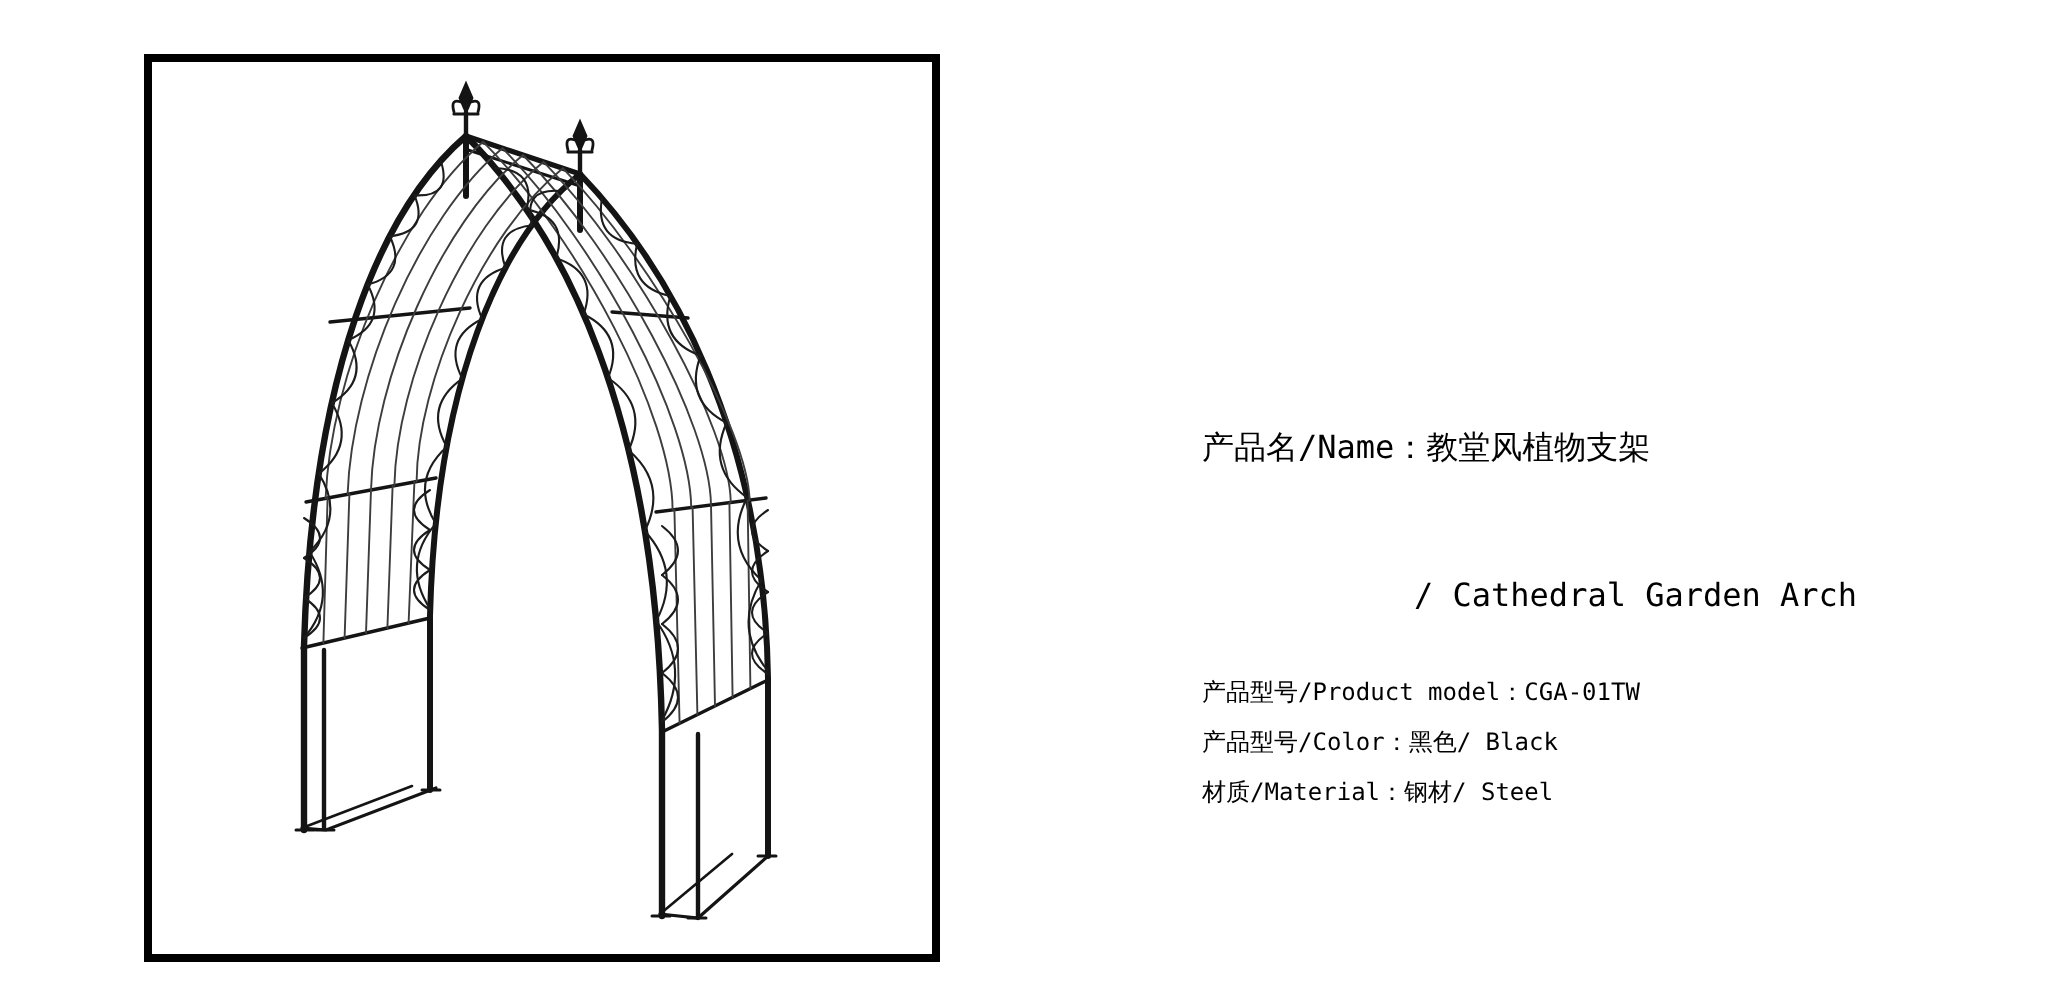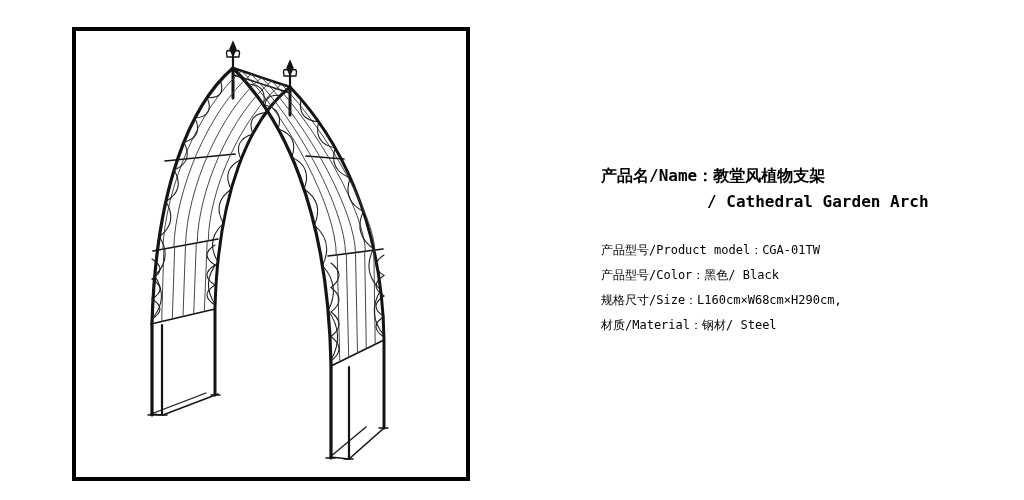--- a/index.html
+++ b/index.html
@@ -3,21 +3,21 @@
 <meta charset="utf-8">
 <style>
   html,body{margin:0;padding:0;}
   body{width:1024px;height:500px;background:#ffffff;}
   .page{position:relative;width:1024px;height:500px;background:#ffffff;overflow:hidden;
         font-family:"DejaVu Sans Mono","Liberation Mono",monospace;color:#000;}
   .image-box{position:absolute;left:72px;top:27px;width:398px;height:454px;
              border:4px solid #000;box-sizing:border-box;background:#fff;}
   .image-box svg{display:block;width:100%;height:100%;}
   .info{position:absolute;left:601px;top:163px;}
-  .t1,.t2{font-size:16px;font-weight:700;line-height:26px;white-space:pre;}
+  .t1,.t2{font-size:16px;font-weight:400;line-height:26px;white-space:pre;margin-top:48px;}
   .t2{padding-left:106px;}
   .details{margin-top:23px;}
   .d{font-size:12px;font-weight:400;line-height:25px;white-space:pre;}
 </style>
 </head>
 <body>
 
 <div class="page">
 
   <div class="image-box">
@@ -119,18 +119,17 @@
         <path d="M 212 49 L 224 49" fill="none" stroke="#141414" stroke-width="1.6" stroke-linecap="round"></path>
       </svg>
   </div>
 
   <div class="info">
     <div class="t1">产品名/Name：教堂风植物支架</div>
     <div class="t2">/ Cathedral Garden Arch</div>
     <div class="details">
       <div class="d">产品型号/Product model：CGA-01TW</div>
       <div class="d">产品型号/Color：黑色/ Black</div>
-      <div class="d">规格尺寸/Size：L160cm×W68cm×H290cm,</div>
       <div class="d">材质/Material：钢材/ Steel</div>
     </div>
   </div>
 
 </div>
 
 </body></html>

